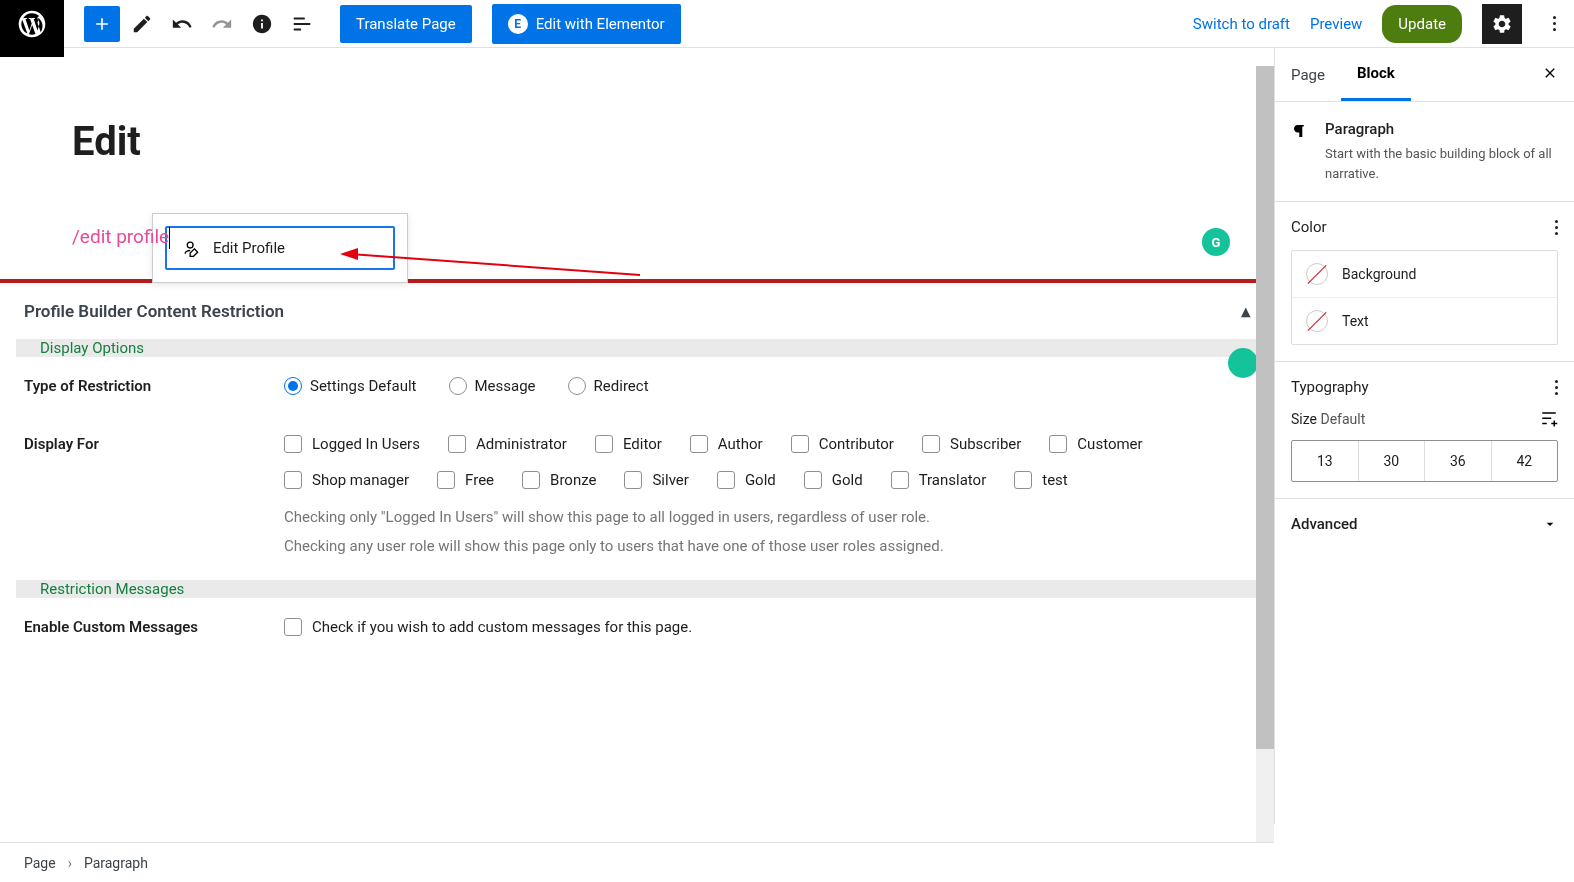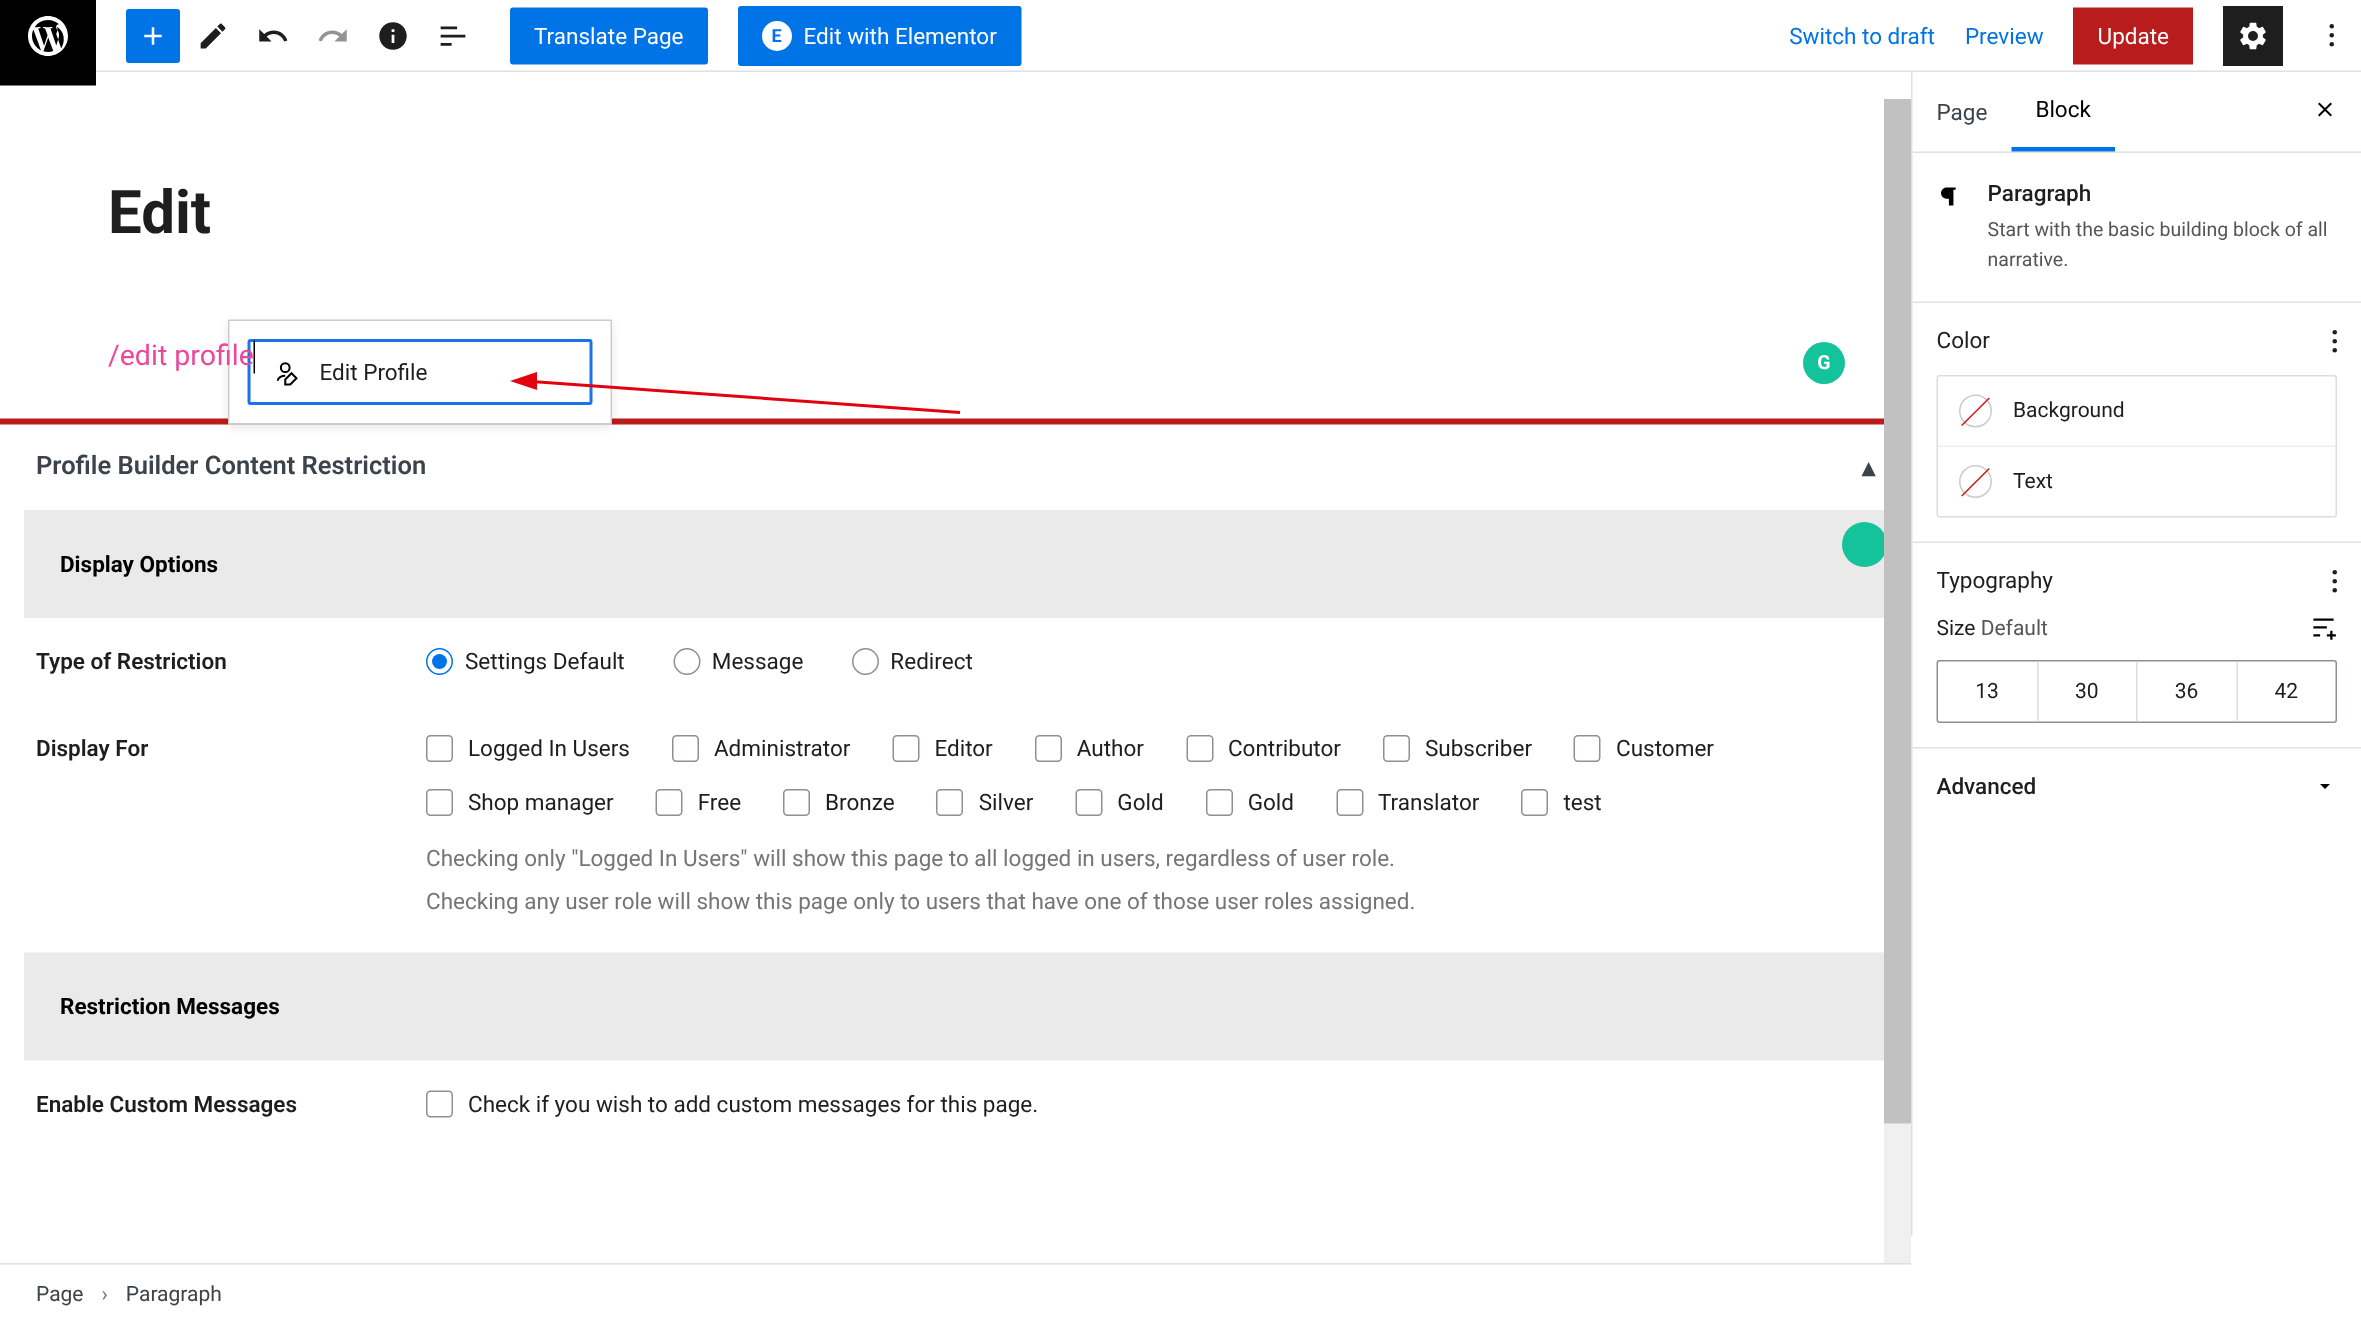--- a/index.html
+++ b/index.html
@@ -10,21 +10,21 @@
 .wp-logo { width: 64px; height: 66px; background: #000; display: flex; align-items: center; justify-content: center; }
 .wp-logo svg { width: 32px; height: 32px; fill: #fff; }
 .toolbar-left { display: flex; align-items: center; gap: 4px; padding: 0 20px; flex: 1; }
 .add-btn { width: 36px; height: 36px; background: #0073e6; display: flex; align-items: center; justify-content: center; border-radius: 2px; cursor: pointer; }
 .tool-icon { width: 36px; height: 36px; display: flex; align-items: center; justify-content: center; cursor: pointer; color: #1e1e1e; }
 .tool-icon.disabled { color: #949494; }
 .primary-btn { background: #0073e6; color: #fff; padding: 10px 16px; border-radius: 2px; font-size: 15px; cursor: pointer; display: flex; align-items: center; gap: 8px; margin-left: 16px; }
 .primary-btn .e-icon { width: 20px; height: 20px; background: #fff; border-radius: 50%; display: flex; align-items: center; justify-content: center; color: #0073e6; font-weight: bold; font-size: 12px; }
 .toolbar-right { display: flex; align-items: center; gap: 20px; padding-right: 8px; }
 .link-btn { color: #0073e6; font-size: 15px; cursor: pointer; }
-.update-btn { background: #b91c1c; color: #fff; padding: 10px 16px; border-radius: 0; font-size: 15px; cursor: pointer; }
+.update-btn { background: #4d7c0f; color: #fff; padding: 10px 16px; border-radius: 14px; font-size: 15px; cursor: pointer; }
 .settings-btn { width: 40px; height: 40px; background: #1e1e1e; display: flex; align-items: center; justify-content: center; cursor: pointer; }
 .more-btn { width: 24px; display: flex; align-items: center; justify-content: center; cursor: pointer; padding: 0 8px; }
 
 
 .main { display: flex; height: calc(100% - 66px - 40px); }
 .editor { flex: 1; overflow-y: auto; position: relative; }
 .editor-scroll { position: relative; }
 .scrollbar-vert { width: 18px; background: #f0f0f0; position: absolute; right: 0; top: 66px; bottom: 40px; }
 .scrollbar-thumb { background: #c1c1c1; width: 100%; }
 
@@ -34,39 +34,39 @@
 .suggest-item { border: 2px solid #1a73e8; border-radius: 2px; padding: 10px 14px; display: flex; align-items: center; gap: 12px; font-size: 15px; cursor: pointer; }
 .arrow-annotation { position: absolute; left: 330px; top: 194px; }
 .block-input { padding: 60px 72px 30px 72px; font-size: 19px; color: #ec4899; position: relative; }
 .block-input::after { content: ""; display: inline-block; width: 1px; height: 22px; background: #000; vertical-align: middle; }
 .grammarly-badge { position: absolute; right: 44px; top: 0; width: 28px; height: 28px; background: #15c39a; border-radius: 50%; display: flex; align-items: center; justify-content: center; color: #fff; font-weight: bold; }
 .grammarly-badge2 { position: absolute; right: 16px; top: 300px; width: 30px; height: 30px; background: #15c39a; border-radius: 50%; }
 
 
 .meta-section { border-top: 4px solid #b91c1c; }
 .meta-header { padding: 18px 24px; font-size: 17px; font-weight: 600; color: #3c434a; display: flex; justify-content: space-between; align-items: center; }
-.meta-sub { background: #eaeaea; padding: 27px 24px; font-size: 15px; font-weight: 700; color: #000000; margin: 0 16px; }
+.meta-sub { background: #eaeaea; padding: 0 24px; font-size: 15px; font-weight: 400; color: #15803d; margin: 0 16px; }
 .meta-row { display: flex; padding: 20px 24px; gap: 40px; }
 .meta-label { width: 220px; font-size: 15px; font-weight: 600; color: #1e1e1e; }
 .meta-content { flex: 1; }
 .radio-row { display: flex; gap: 32px; align-items: center; }
 .radio-item { display: flex; align-items: center; gap: 8px; font-size: 15px; cursor: pointer; }
 .radio { width: 18px; height: 18px; border: 1px solid #8c8f94; border-radius: 50%; display: flex; align-items: center; justify-content: center; }
 .radio.checked { border-color: #0073e6; }
 .radio.checked::after { content: ""; width: 10px; height: 10px; background: #0073e6; border-radius: 50%; }
 .chk-row { display: flex; flex-wrap: wrap; gap: 18px 28px; align-items: center; }
 .chk-item { display: flex; align-items: center; gap: 10px; font-size: 15px; cursor: pointer; }
 .chk { width: 18px; height: 18px; border: 1px solid #8c8f94; border-radius: 3px; }
 .meta-note { color: #757575; font-size: 15px; margin-top: 16px; line-height: 1.7; }
 
 
 .sidebar { width: 300px; border-left: 1px solid #e0e0e0; overflow-y: auto; }
 .sb-tabs { display: flex; border-bottom: 1px solid #e0e0e0; align-items: center; position: relative; }
 .sb-tab { padding: 16px 16px; font-size: 15px; cursor: pointer; color: #3c434a; }
-.sb-tab.active { color: #000; font-weight: 400; border-bottom: 3px solid #0073e6; }
+.sb-tab.active { color: #000; font-weight: 700; border-bottom: 3px solid #0073e6; }
 .sb-close { margin-left: auto; padding: 12px 16px; cursor: pointer; }
 .sb-block { padding: 18px 16px; border-bottom: 1px solid #e0e0e0; }
 .sb-block-hdr { display: flex; gap: 16px; align-items: flex-start; }
 .sb-block-title { font-size: 15px; font-weight: 500; }
 .sb-block-desc { font-size: 13px; color: #555; margin-top: 6px; line-height: 1.5; }
 .sb-section { padding: 16px; border-bottom: 1px solid #e0e0e0; }
 .sb-section-hdr { display: flex; justify-content: space-between; align-items: center; font-size: 15px; font-weight: 400; margin-bottom: 14px; gap: 46px; }
 .color-list { border: 1px solid #ddd; border-radius: 2px; }
 .color-item { display: flex; align-items: center; gap: 14px; padding: 12px 14px; font-size: 14px; cursor: pointer; border-bottom: 1px solid #eee; }
 .color-item:last-child { border-bottom: none; }

